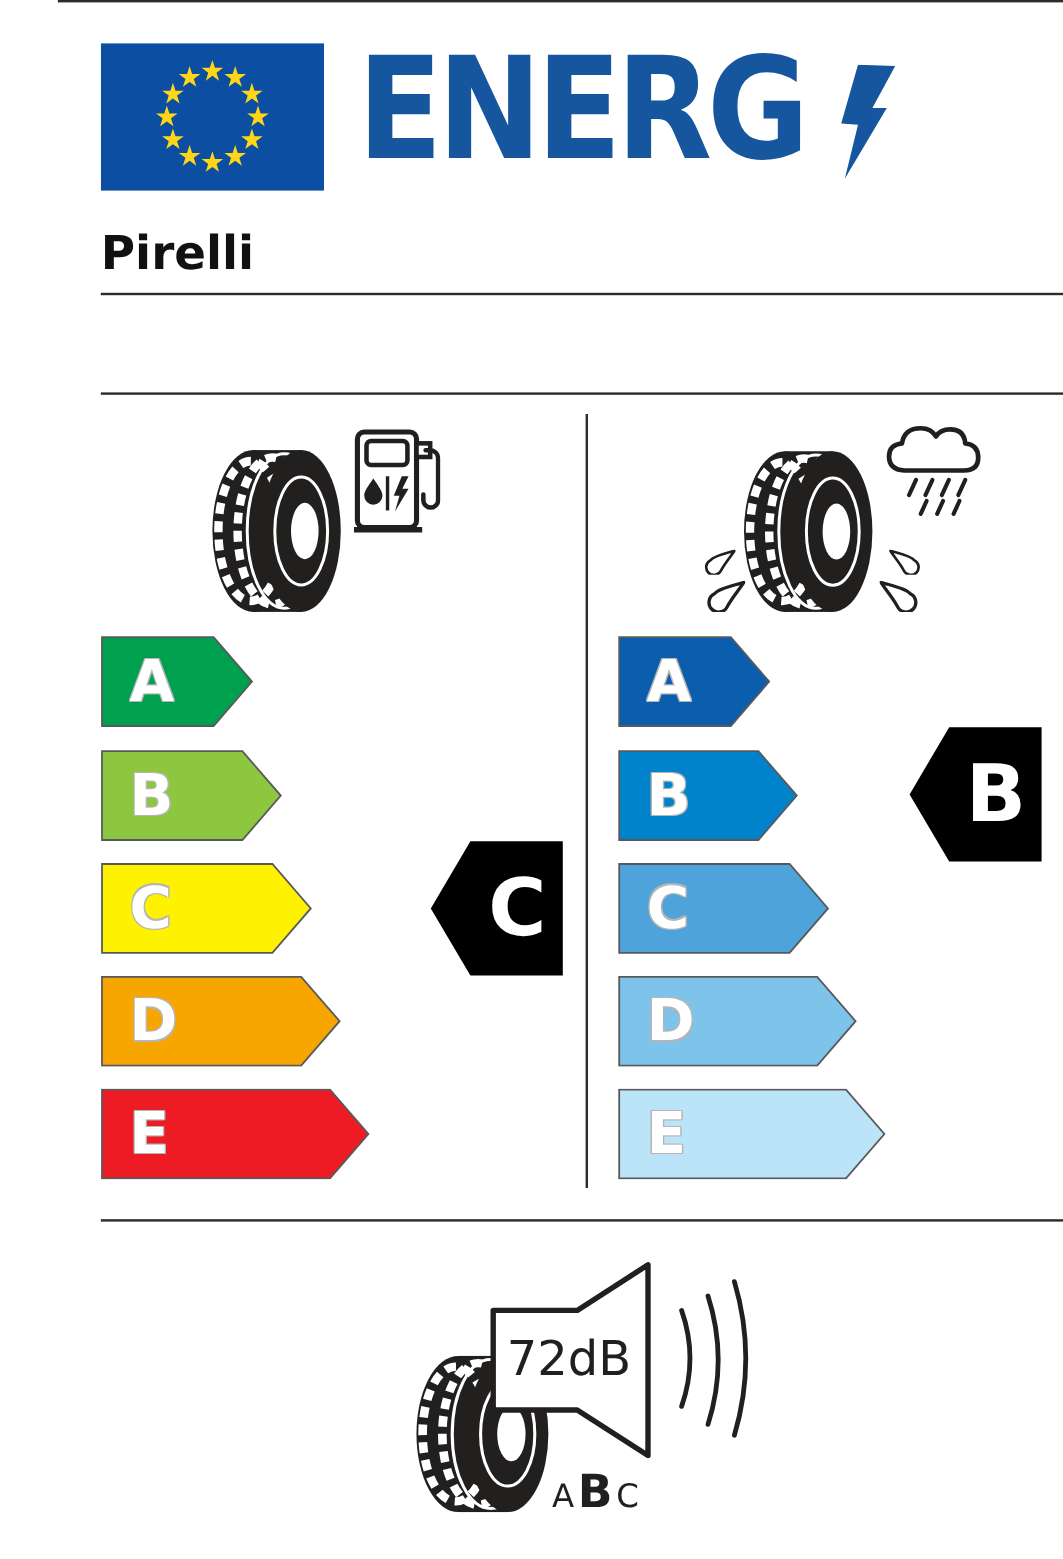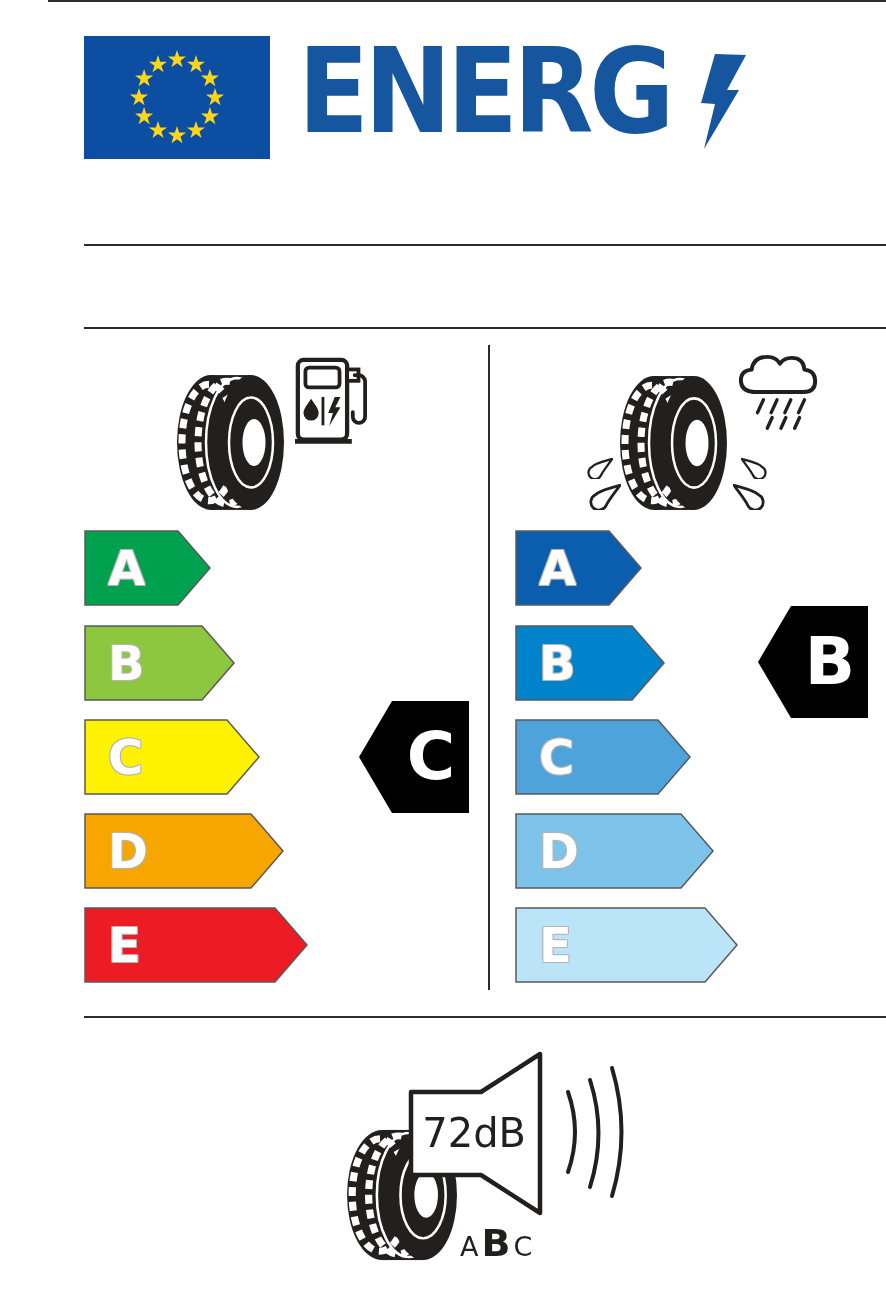--- a/index.html
+++ b/index.html
@@ -119,20 +119,21 @@
           <polygon points="0,-9.5 -2.15,-2.95 -9.03,-2.94 -3.47,1.13 -5.58,7.69 0,3.65 5.58,7.69 3.47,1.13 9.03,-2.94 2.15,-2.95"></polygon>
         </g>
     </g>
   </svg>
 
   <div class="energ-text">ENERG</div>
   <svg class="abs" style="left:648px; top:54px;" width="50" height="95" viewBox="0 0 50 95">
     <polygon points="19,0 50,1 31,36 43,36 8,95 19,50 5,49" fill="#15569E"></polygon>
   </svg>
 
+  <div class="brand">Pirelli</div>
   <div class="hline" style="left:36px; top:244px; width:812px;"></div>
 
   <div class="hline" style="left:36px; top:327px; width:812px;"></div>
   <div class="vline" style="left:440px; top:345px; height:645px;"></div>
   <div class="hline" style="left:36px; top:1016px; width:812px;"></div>
 
   <div>
     <svg class="abs" style="left:127px; top:371px;" width="110" height="143" viewBox="0 0 110 140" preserveAspectRatio="none">
       <use href="#tire"></use>
     </svg>

